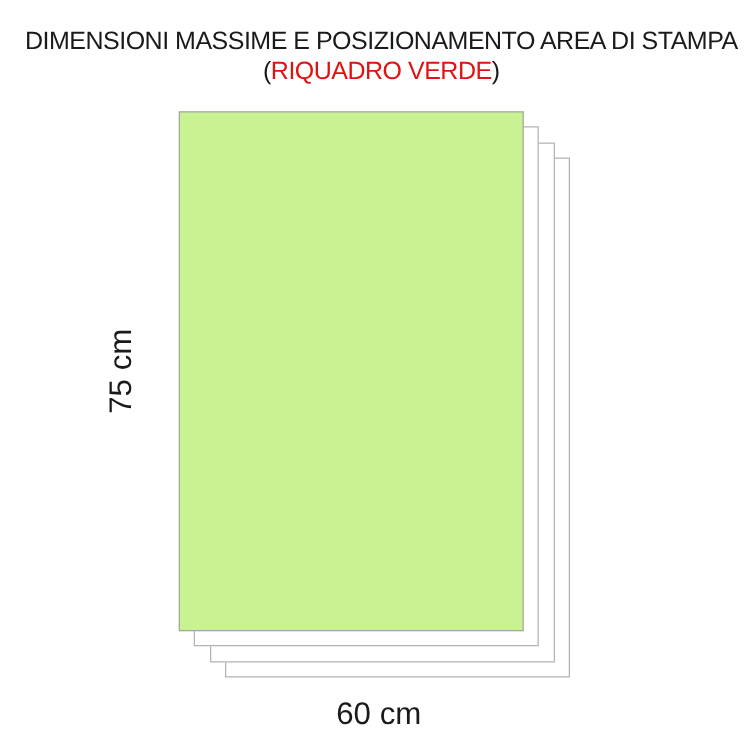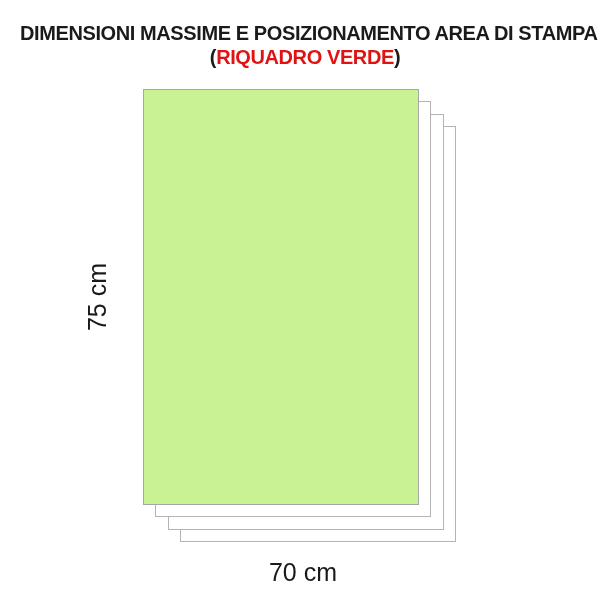--- a/index.html
+++ b/index.html
@@ -20,21 +20,21 @@
   .canvas{
     position:relative;
     width:600px;height:600px;
     background:#ffffff;
   }
   .title{
     position:absolute;
     left:20px;top:21px;
     width:570px;
     font-size:20px;
-    font-weight:bold;
+    font-weight:normal;
     letter-spacing:-0.4px;
     line-height:24px;
     color:var(--text-color);
     white-space:nowrap;
   }
   .title .line2{display:block;text-align:center;}
   .title .red{color:var(--red);}
   .sheet{
     position:absolute;
     width:276px;height:416px;
@@ -80,15 +80,15 @@
     <span class="line2"><span>(</span><span class="red">RIQUADRO VERDE</span><span>)</span></span>
   </div>
 
   <div class="sheet sheet-3"></div>
   <div class="sheet sheet-2"></div>
   <div class="sheet sheet-1"></div>
 
   <div class="print-area"></div>
 
   <div class="dim-label dim-height">75 cm</div>
-  <div class="dim-label dim-width">70 cm</div>
+  <div class="dim-label dim-width">60 cm</div>
 
 </div>
 
 </body></html>

